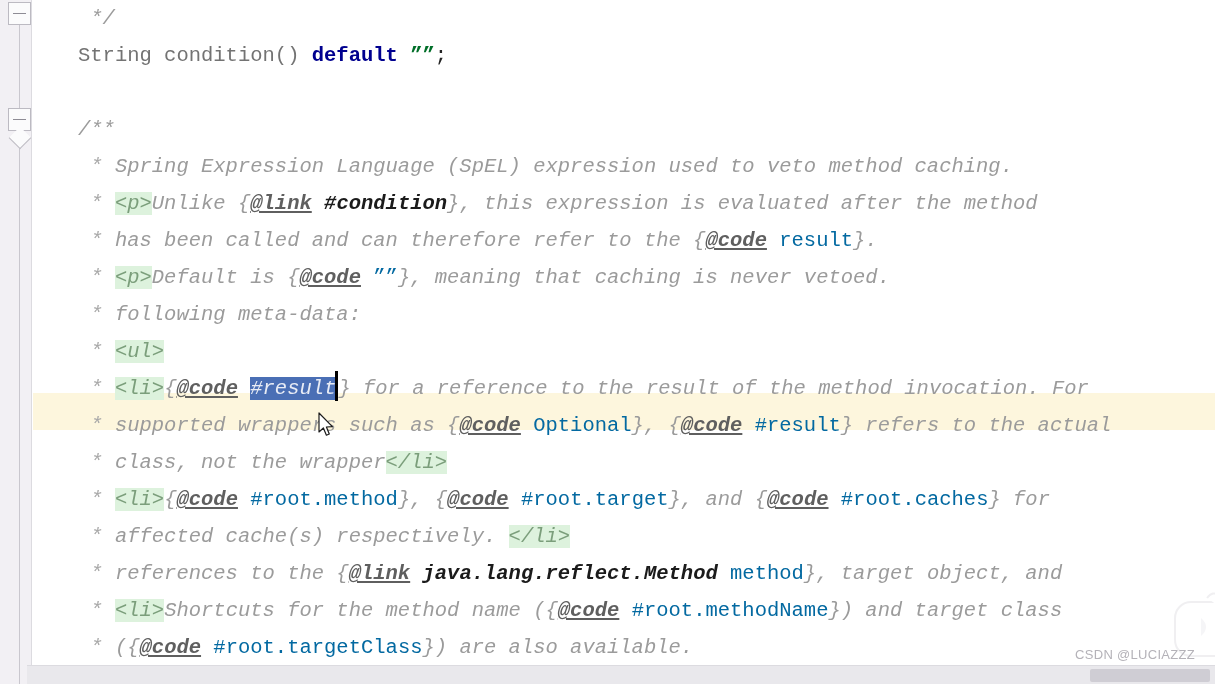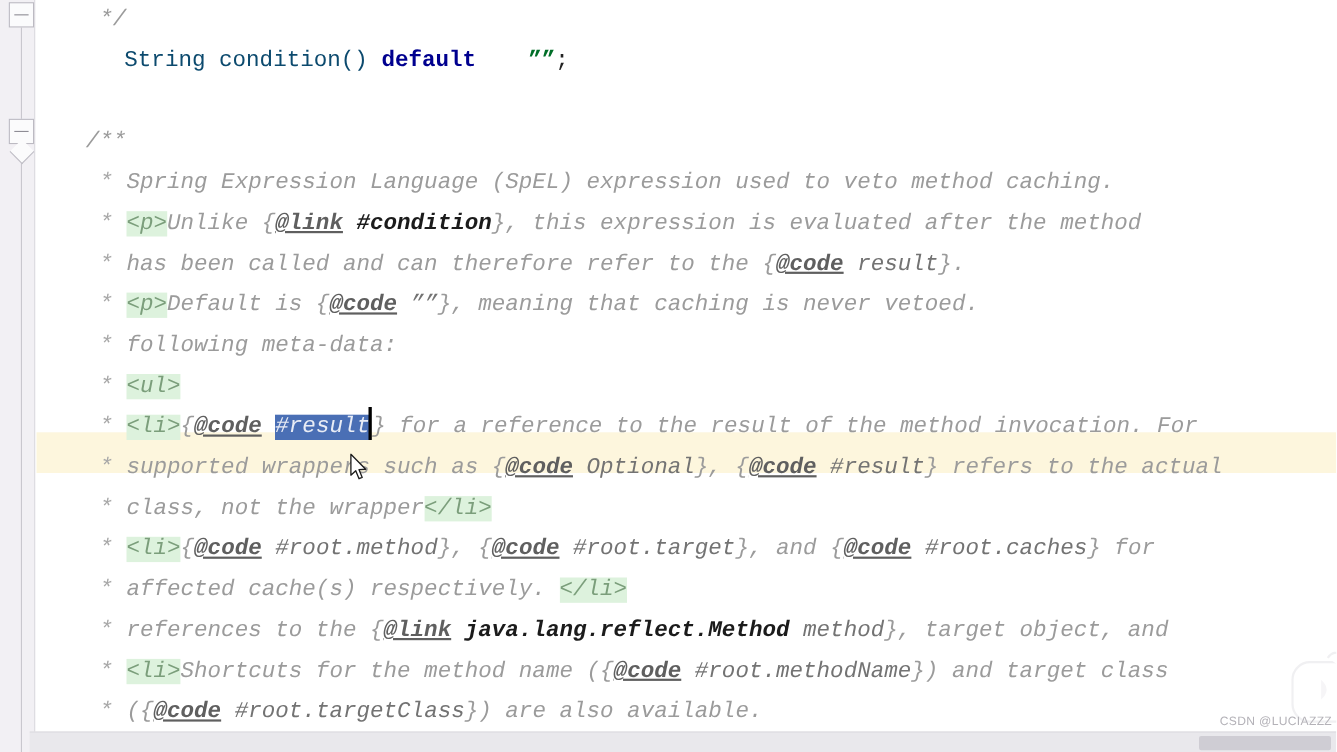--- a/index.html
+++ b/index.html
@@ -95,30 +95,30 @@
     position:relative;
     height:37px;
     line-height:37px;
     white-space:pre;
     font-size:20.5px;
     letter-spacing:0px;
     padding-left:45px;
   }
 
   
-  .tok-plain    { color:#0c4a6e; font-style:normal;margin-left:35px; }
+  .tok-plain    { color:#737373; font-style:normal; }
   .tok-keyword  { color:#00008f; font-weight:bold; font-style:normal; }
   .tok-string   { color:#006e28; font-weight:bold; font-style:normal; }
   .tok-punct    { color:#232323; font-style:normal; }
 
   .tok-doc      { color:#9b9b9b; font-style:italic; }
   .tok-docstar  { color:#a8a8a8; font-style:italic; }
   .tok-doctag   { color:#5f5f5f; font-style:italic; font-weight:bold;
                   text-decoration:underline; }
-  .tok-docref   { color:#737373; font-style:italic; }
+  .tok-docref   { color:#0369a1; }
   .tok-doclink  { color:#1b1b1b; font-style:italic; font-weight:bold;text-align:right; }
   .tok-html     { color:#7b9e7b; font-style:italic; background:#ddf2dd; }
 
   
   .sel {
     background:#4a6fb5;
     color:#e8ecf5;
     font-style:italic;
   }
   .caret {
@@ -162,23 +162,23 @@
     right:-16px; top:588px;
     width:58px; height:72px;
     z-index:9;
     opacity:.55;
     pointer-events:none;
   }
 
   
   .watermark {
     position:absolute;
-    right:4px; bottom:22px;
+    right:20px; bottom:22px;
     font-family:"Liberation Sans","DejaVu Sans",sans-serif;
-    font-size:11px;
+    font-size:13px;
     color:#b4b2b8;
     letter-spacing:.3px;
     z-index:12;
     white-space:nowrap;
   }
 </style>
 </head>
 <body>
 
 <div id="editor-root">

